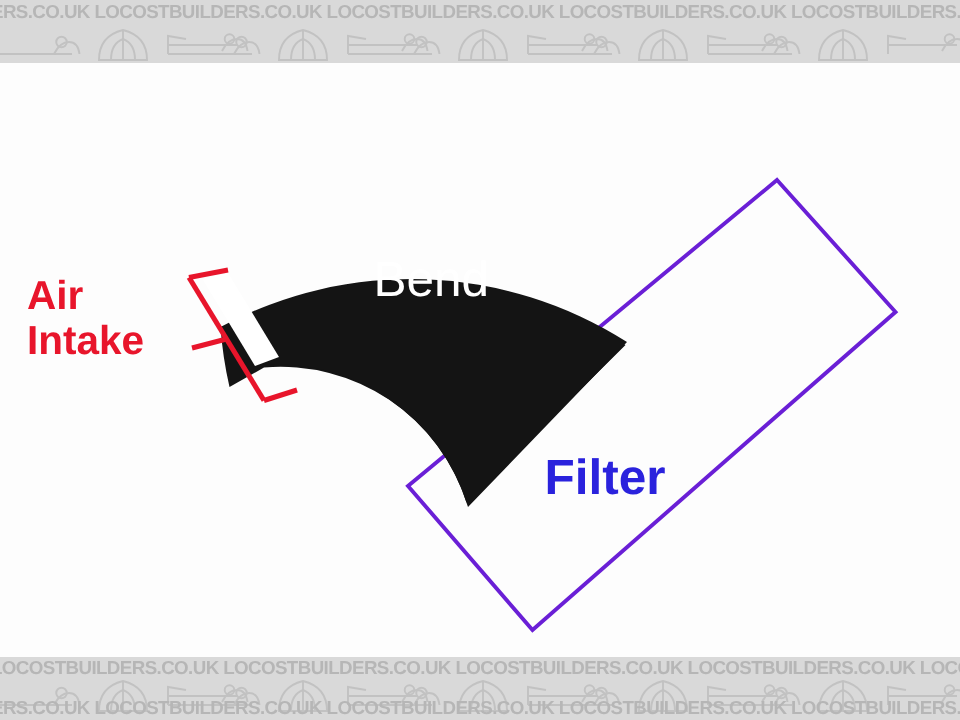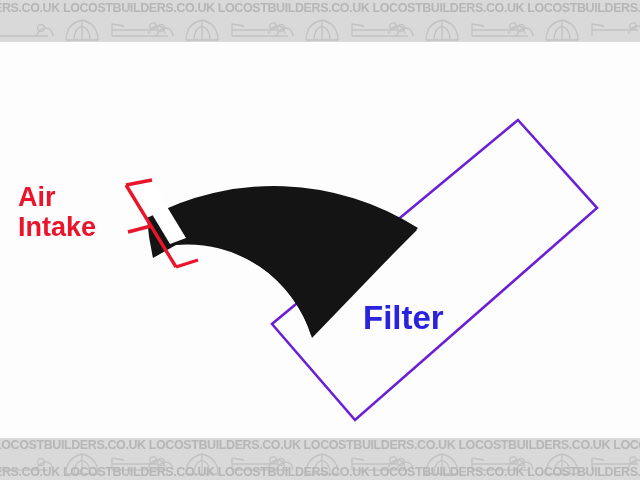--- a/index.html
+++ b/index.html
@@ -195,20 +195,21 @@
 
         <path d="M 176 225 L 198 218"></path>
 
         <path d="M 151 184 L 128 190"></path>
       </g>
     </svg>
 
     <div class="label" id="label-air-intake">Air
 Intake</div>
 
+    <div class="label" id="label-bend">Bend</div>
 
     <div class="label" id="label-filter">Filter</div>
   </div>
 
   <div id="wm-bottom" class="wm-strip">
     <div class="wm-textline line-a">LOCOSTBUILDERS.CO.UK  LOCOSTBUILDERS.CO.UK  LOCOSTBUILDERS.CO.UK  LOCOSTBUILDERS.CO.UK  LOCOSTBUILDERS.CO.UK  LOCOSTBUILDERS.CO.UK  LOCOSTBUILDERS.CO.UK</div>
     <svg class="wm-icons" viewBox="0 0 640 28" preserveAspectRatio="none">
       <g stroke="#b0b0b0" stroke-width="1.3" fill="none">
         <g transform="translate(-38,0)">
           <path d="M30 22 L86 22"></path>

